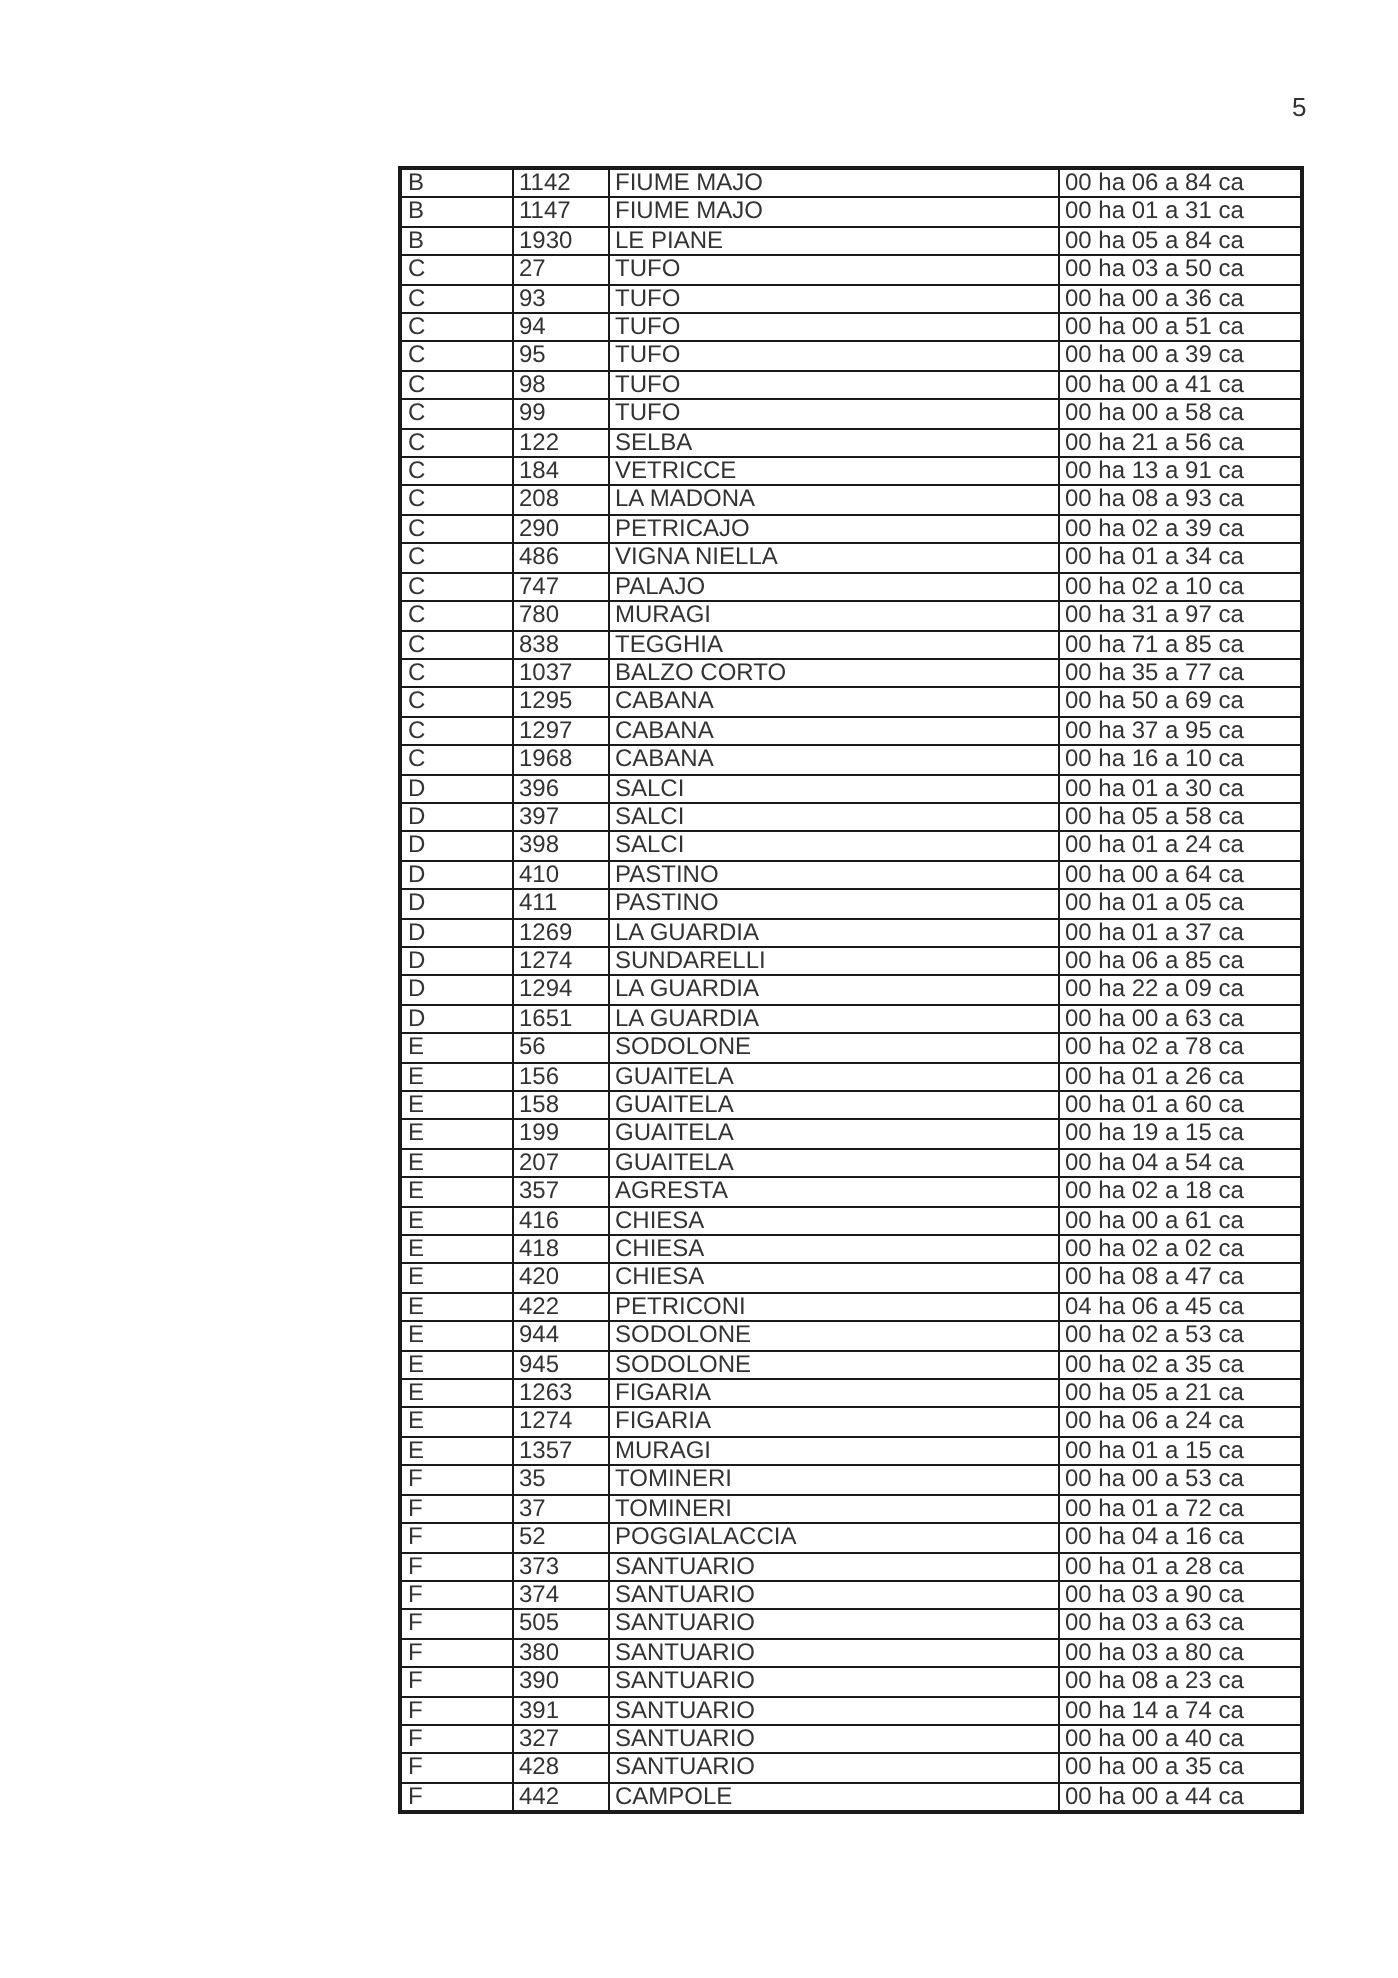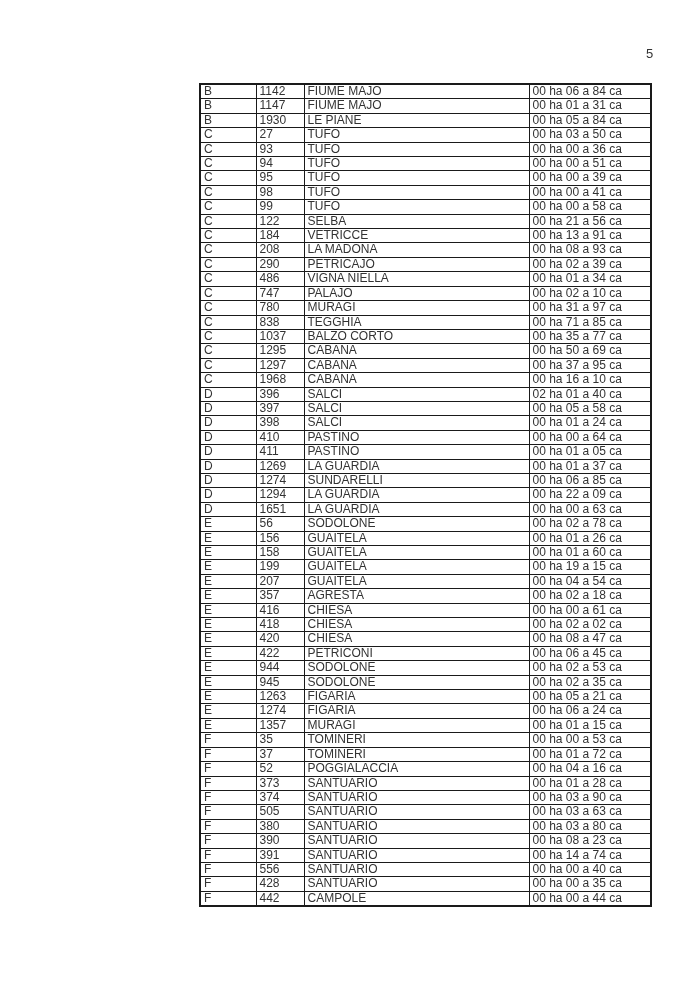--- a/index.html
+++ b/index.html
@@ -146,21 +146,21 @@
       <tr>
         <td>C</td>
         <td>1968</td>
         <td>CABANA</td>
         <td>00 ha 16 a 10 ca</td>
       </tr>
       <tr>
         <td>D</td>
         <td>396</td>
         <td>SALCI</td>
-        <td>02 ha 01 a 40 ca</td>
+        <td>00 ha 01 a 30 ca</td>
       </tr>
       <tr>
         <td>D</td>
         <td>397</td>
         <td>SALCI</td>
         <td>00 ha 05 a 58 ca</td>
       </tr>
       <tr>
         <td>D</td>
         <td>398</td>
@@ -254,21 +254,21 @@
       <tr>
         <td>E</td>
         <td>420</td>
         <td>CHIESA</td>
         <td>00 ha 08 a 47 ca</td>
       </tr>
       <tr>
         <td>E</td>
         <td>422</td>
         <td>PETRICONI</td>
-        <td>00 ha 06 a 45 ca</td>
+        <td>04 ha 06 a 45 ca</td>
       </tr>
       <tr>
         <td>E</td>
         <td>944</td>
         <td>SODOLONE</td>
         <td>00 ha 02 a 53 ca</td>
       </tr>
       <tr>
         <td>E</td>
         <td>945</td>
@@ -342,21 +342,21 @@
         <td>00 ha 08 a 23 ca</td>
       </tr>
       <tr>
         <td>F</td>
         <td>391</td>
         <td>SANTUARIO</td>
         <td>00 ha 14 a 74 ca</td>
       </tr>
       <tr>
         <td>F</td>
-        <td>556</td>
+        <td>327</td>
         <td>SANTUARIO</td>
         <td>00 ha 00 a 40 ca</td>
       </tr>
       <tr>
         <td>F</td>
         <td>428</td>
         <td>SANTUARIO</td>
         <td>00 ha 00 a 35 ca</td>
       </tr>
       <tr>

